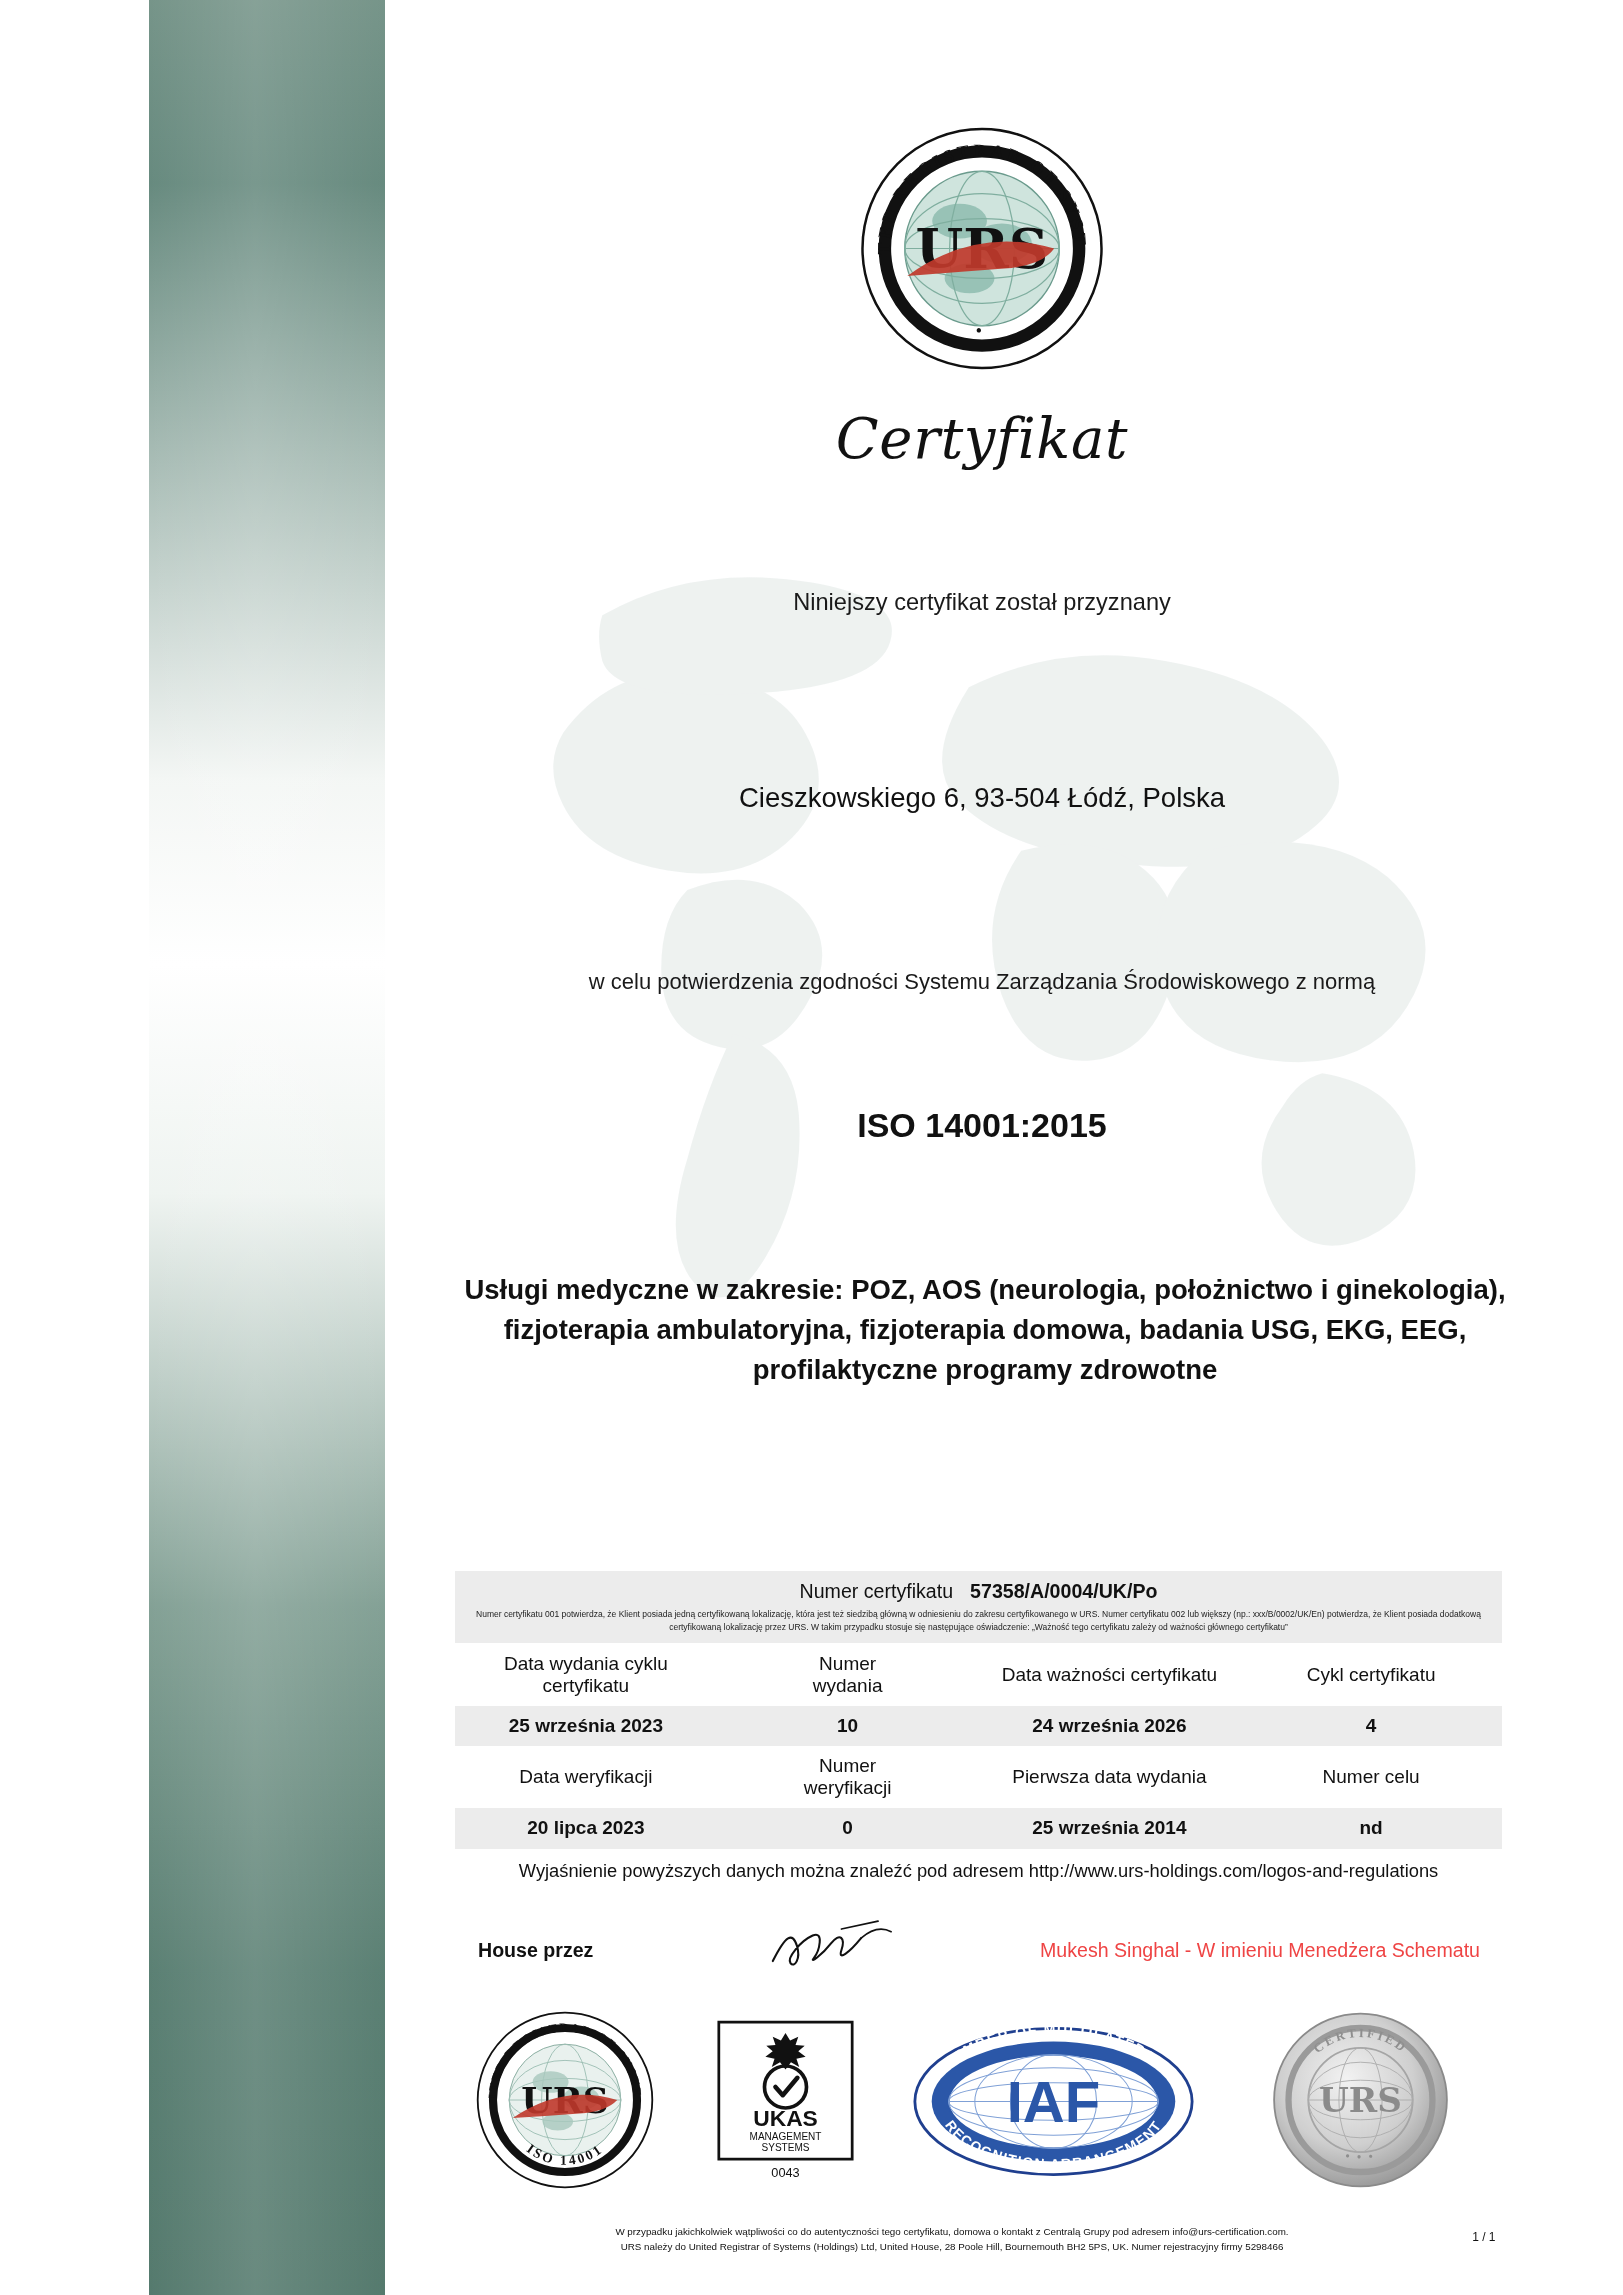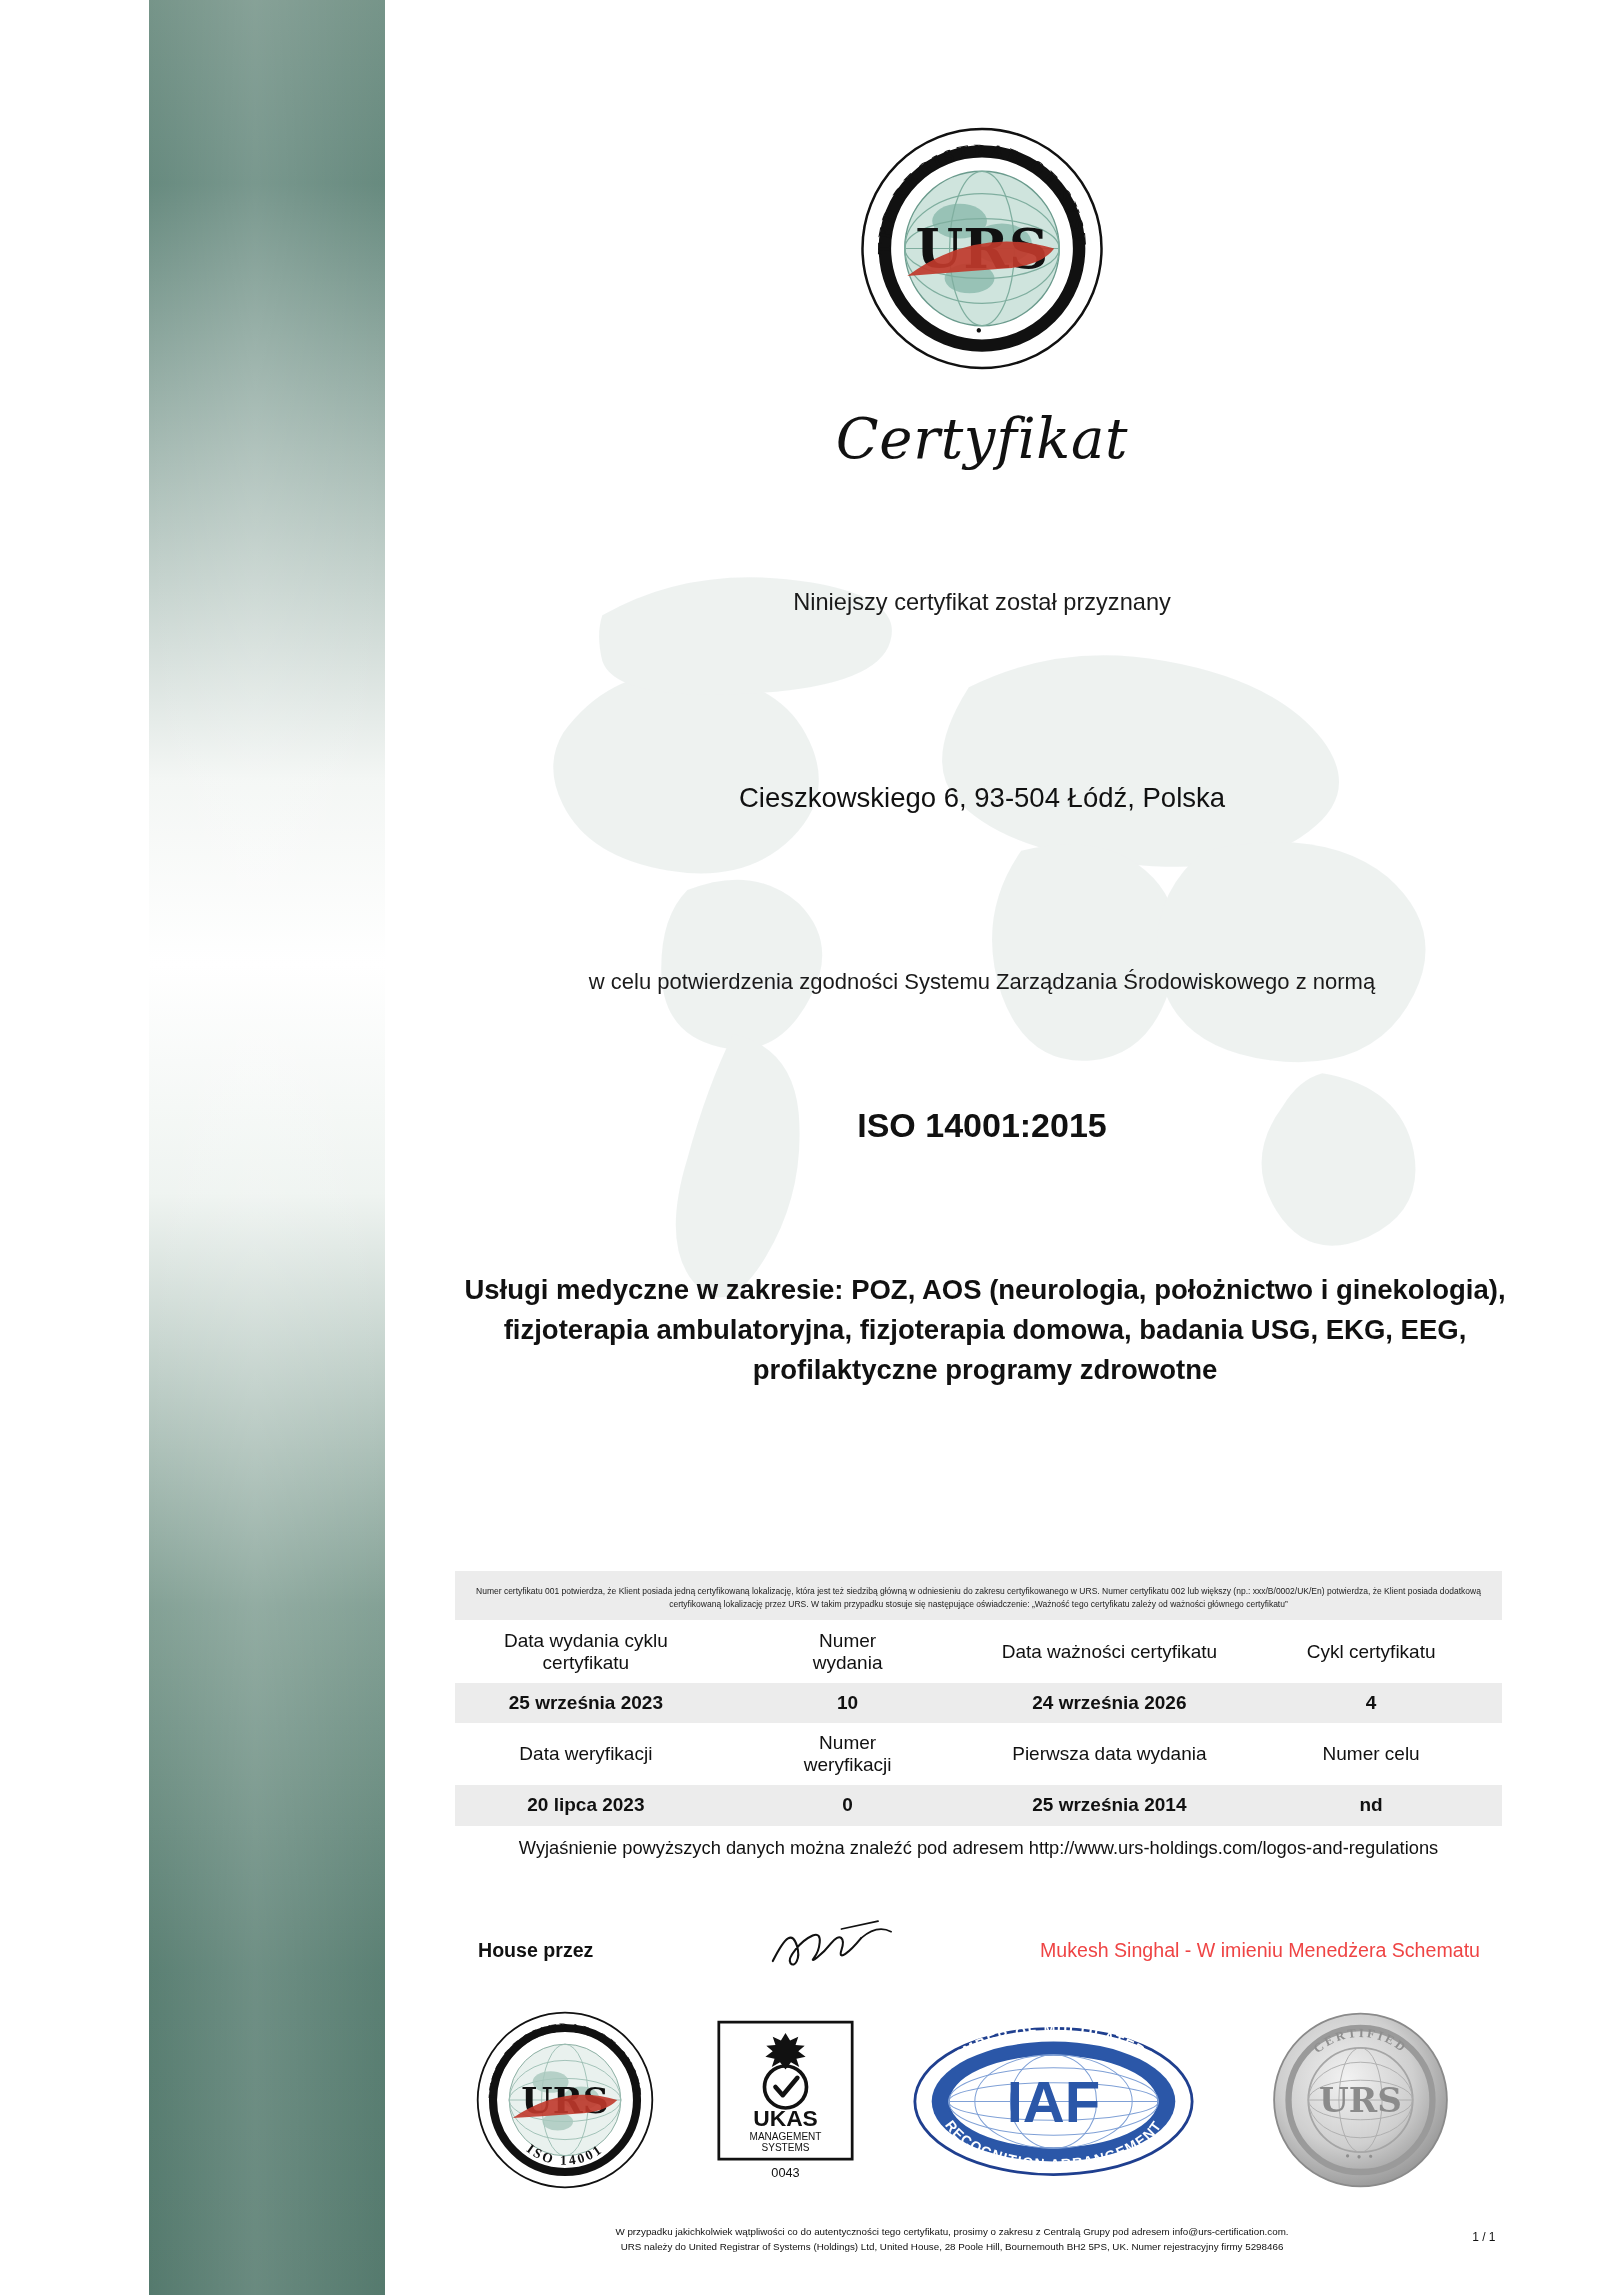--- a/index.html
+++ b/index.html
@@ -358,20 +358,23 @@
 
     <div class="standard-intro">w celu potwierdzenia zgodności Systemu Zarządzania Środowiskowego z normą</div>
 
     <div class="standard">ISO 14001:2015</div>
 
 
     <div class="scope">Usługi medyczne w zakresie: POZ, AOS (neurologia, położnictwo i ginekologia), fizjoterapia ambulatoryjna, fizjoterapia domowa, badania USG, EKG, EEG, profilaktyczne programy zdrowotne</div>
 
     <div class="details">
       <div class="cert-no-band">
+        <div class="cert-no-line">
+          <span class="label">Numer certyfikatu</span><span class="value">57358/A/0004/UK/Po</span>
+        </div>
         <div class="cert-note">Numer certyfikatu 001 potwierdza, że Klient posiada jedną certyfikowaną lokalizację, która jest też siedzibą główną w odniesieniu do zakresu certyfikowanego w URS. Numer certyfikatu 002 lub większy (np.: xxx/B/0002/UK/En) potwierdza, że Klient posiada dodatkową certyfikowaną lokalizację przez URS. W takim przypadku stosuje się następujące oświadczenie: „Ważność tego certyfikatu zależy od ważności głównego certyfikatu”</div>
       </div>
 
       <table class="details-table">
         <tbody>
             <tr class="head">
           <td>Data wydania cyklu certyfikatu</td>
           <td class="small2">Numer<br>wydania</td>
           <td>Data ważności certyfikatu</td>
           <td>Cykl certyfikatu</td>
@@ -501,20 +504,20 @@
           <textPath href="#sealTop" startOffset="50%" text-anchor="middle">CERTIFIED</textPath>
         </text>
         <text font-family="'Liberation Serif', serif" font-size="13" font-weight="bold" fill="#8e8e8e" letter-spacing="3">
           <textPath href="#sealBot" startOffset="50%" text-anchor="middle">• • •</textPath>
         </text>
         <text x="100" y="113" text-anchor="middle" font-family="'DejaVu Serif', serif" font-size="38" font-weight="bold" fill="#8b8b8b">URS</text>
       </svg>
     </div>
 
     <div class="footer">
-      <div class="footer-text">W przypadku jakichkolwiek wątpliwości co do autentyczności tego certyfikatu, prosimy o zakresu z Centralą Grupy pod adresem info@urs-certification.com.</div>
+      <div class="footer-text">W przypadku jakichkolwiek wątpliwości co do autentyczności tego certyfikatu, domowa o kontakt z Centralą Grupy pod adresem info@urs-certification.com.</div>
       <div class="footer-text">URS należy do United Registrar of Systems (Holdings) Ltd, United House, 28 Poole Hill, Bournemouth BH2 5PS, UK. Numer rejestracyjny firmy 5298466</div>
       <div class="page-num">1 / 1</div>
     </div>
 
   </div>
 </div>
 
 
 </body></html>

